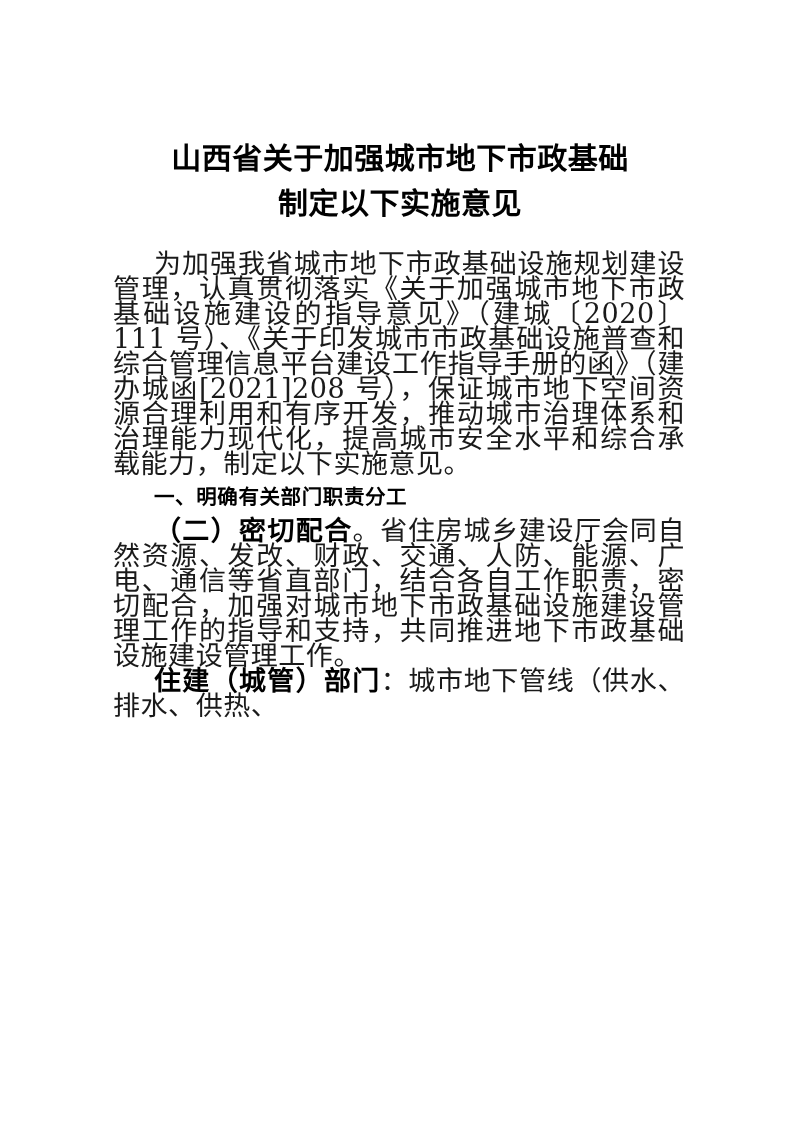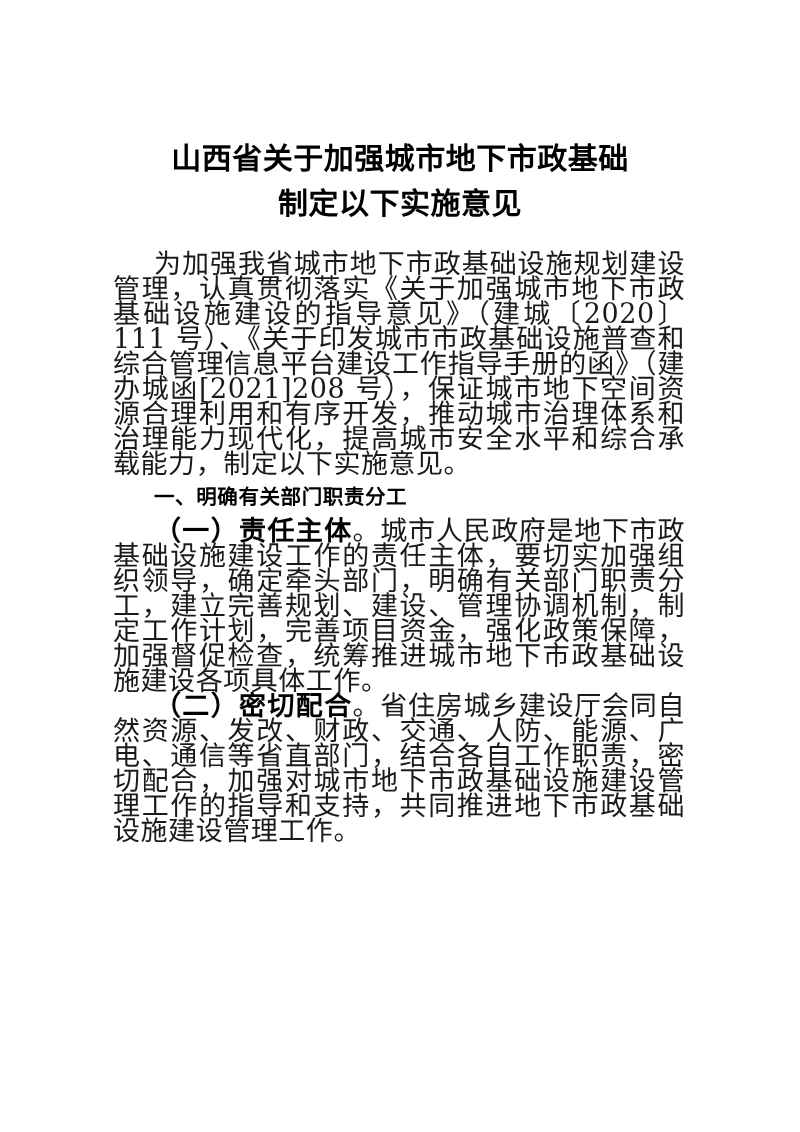--- a/index.html
+++ b/index.html
@@ -87,20 +87,20 @@
     <span class="tl">山西省关于加强城市地下市政基础</span>
     <span class="tl">制定以下实施意见</span>
   </div>
 
   <div class="body-block">
 
     <p class="para">为加强我省城市地下市政基础设施规划建设管理，认真贯彻落实《关于加强城市地下市政基础设施建设的指导意见》（建城〔2020〕111 号）、《关于印发城市市政基础设施普查和综合管理信息平台建设工作指导手册的函》（建办城函[2021]208 号），保证城市地下空间资源合理利用和有序开发，推动城市治理体系和治理能力现代化，提高城市安全水平和综合承载能力，制定以下实施意见。</p>
 
     <p class="sec-head">一、明确有关部门职责分工</p>
 
-    <p class="para"><span class="lead">（一）责任主体</span><span>。城市人民政府是地下市政基础设施建设工作的责任主体，要切实加强组织领导，确定牵头部门，明确有关部门职责分工，建立完善规划、建设、管理协调机制，制定工作计划，完善项目资金，强化政策保障，加强督促检查，统筹推进城市地下市政基础设施建设各项具体工作。</span></p>
 
     <p class="para"><span class="lead">（二）密切配合</span><span>。省住房城乡建设厅会同自然资源、发改、财政、交通、人防、能源、广电、通信等省直部门，结合各自工作职责，密切配合，加强对城市地下市政基础设施建设管理工作的指导和支持，共同推进地下市政基础设施建设管理工作。</span></p>
 
+    <p class="para"><span class="lead">住建（城管）部门</span><span>：城市地下管线（供水、排水、供热、</span></p>
 
   </div>
 
 </div>
 
 </body></html>

